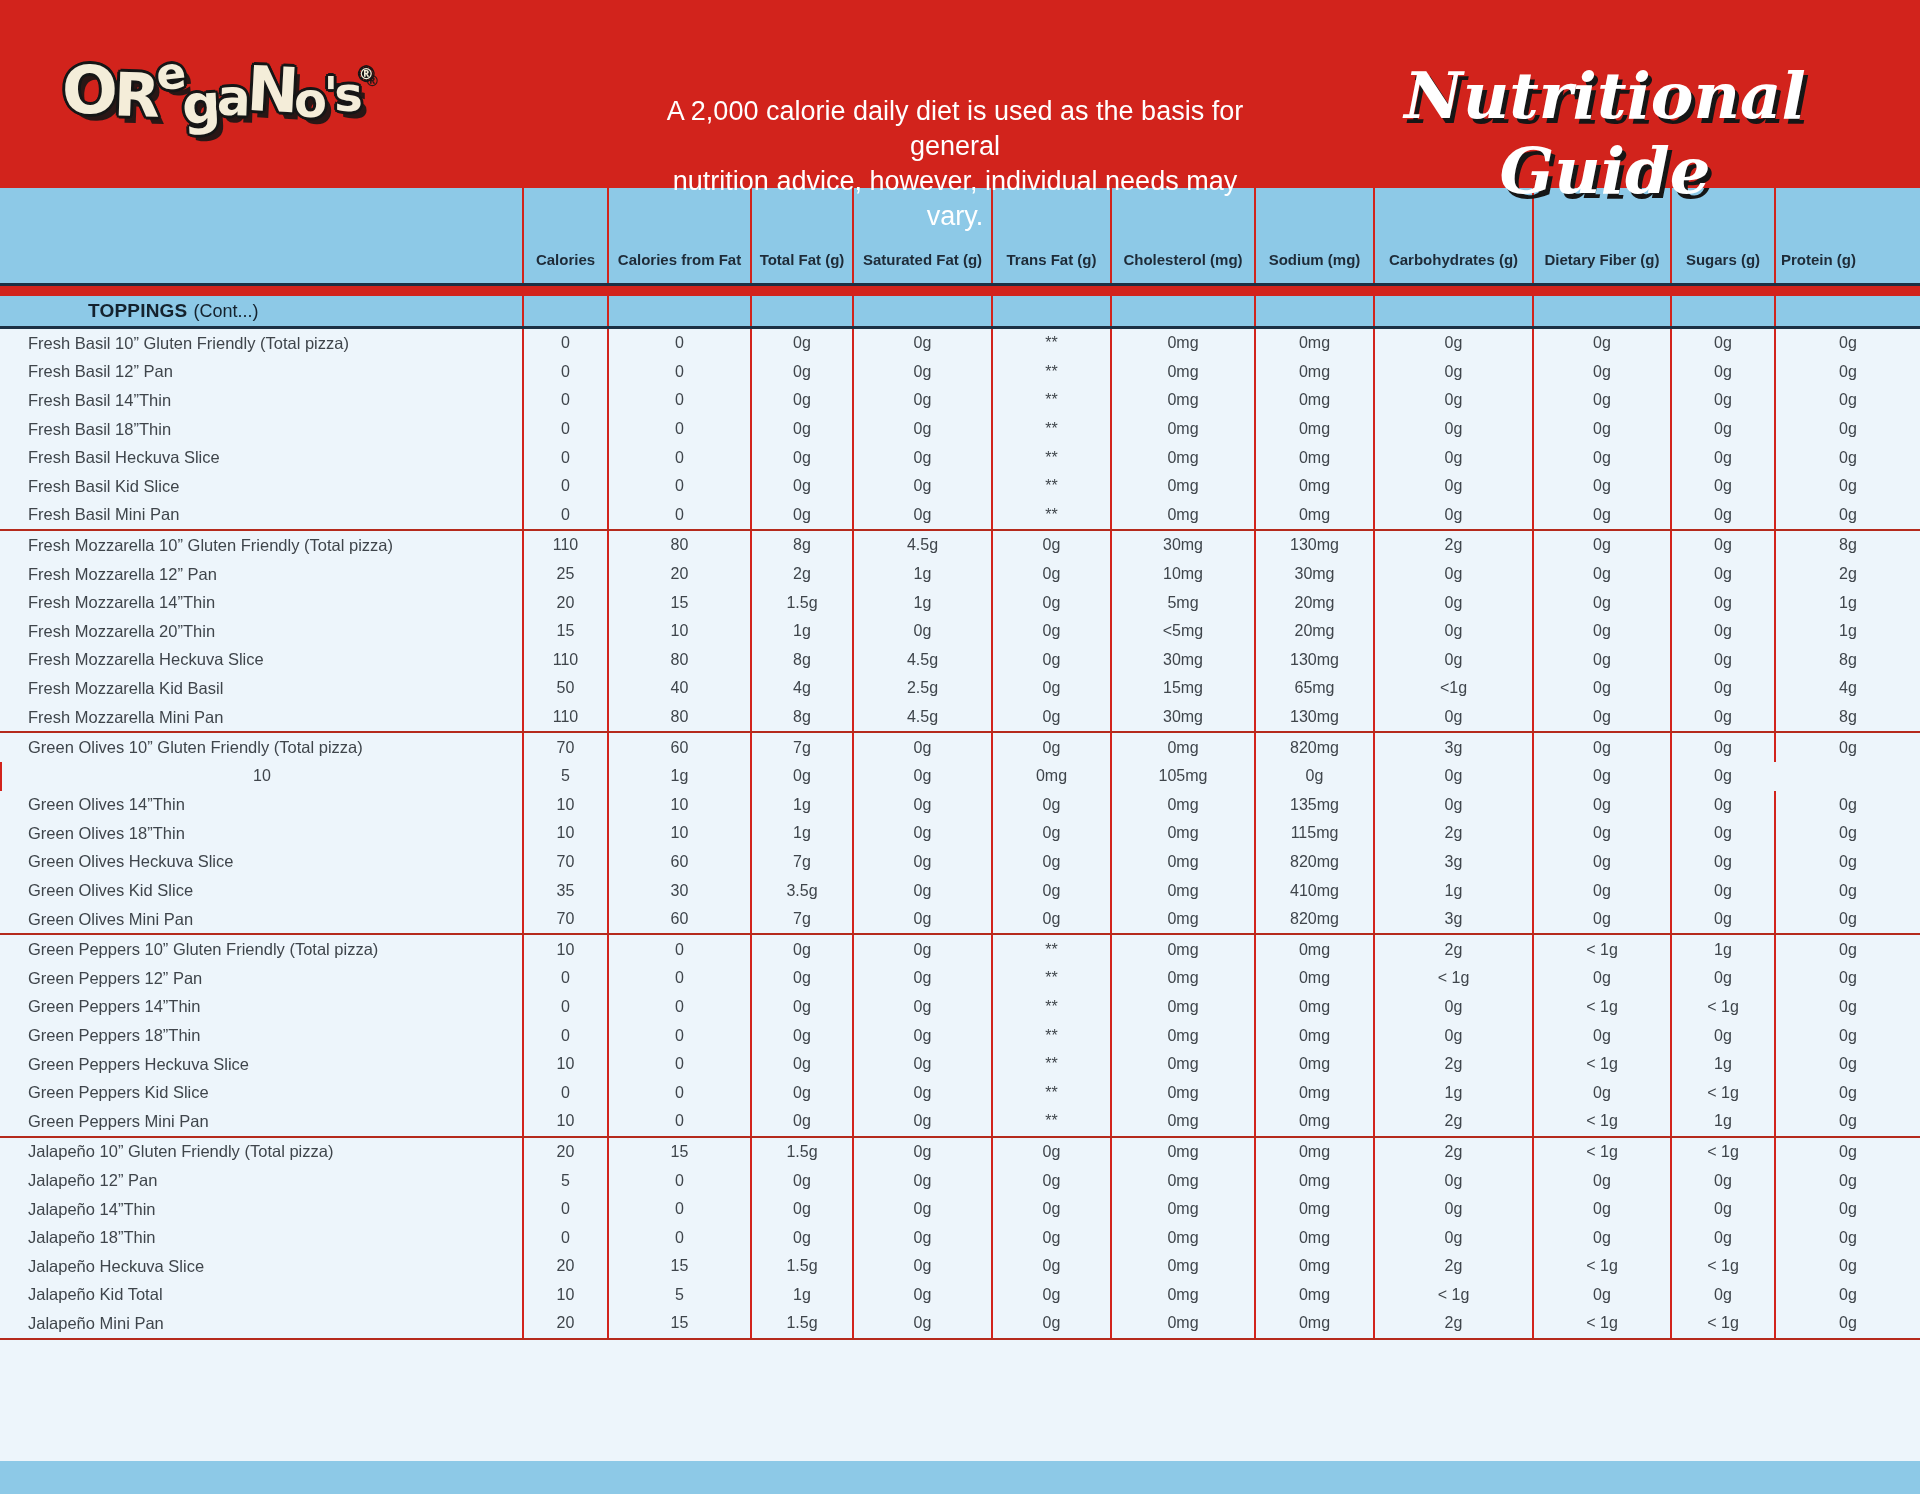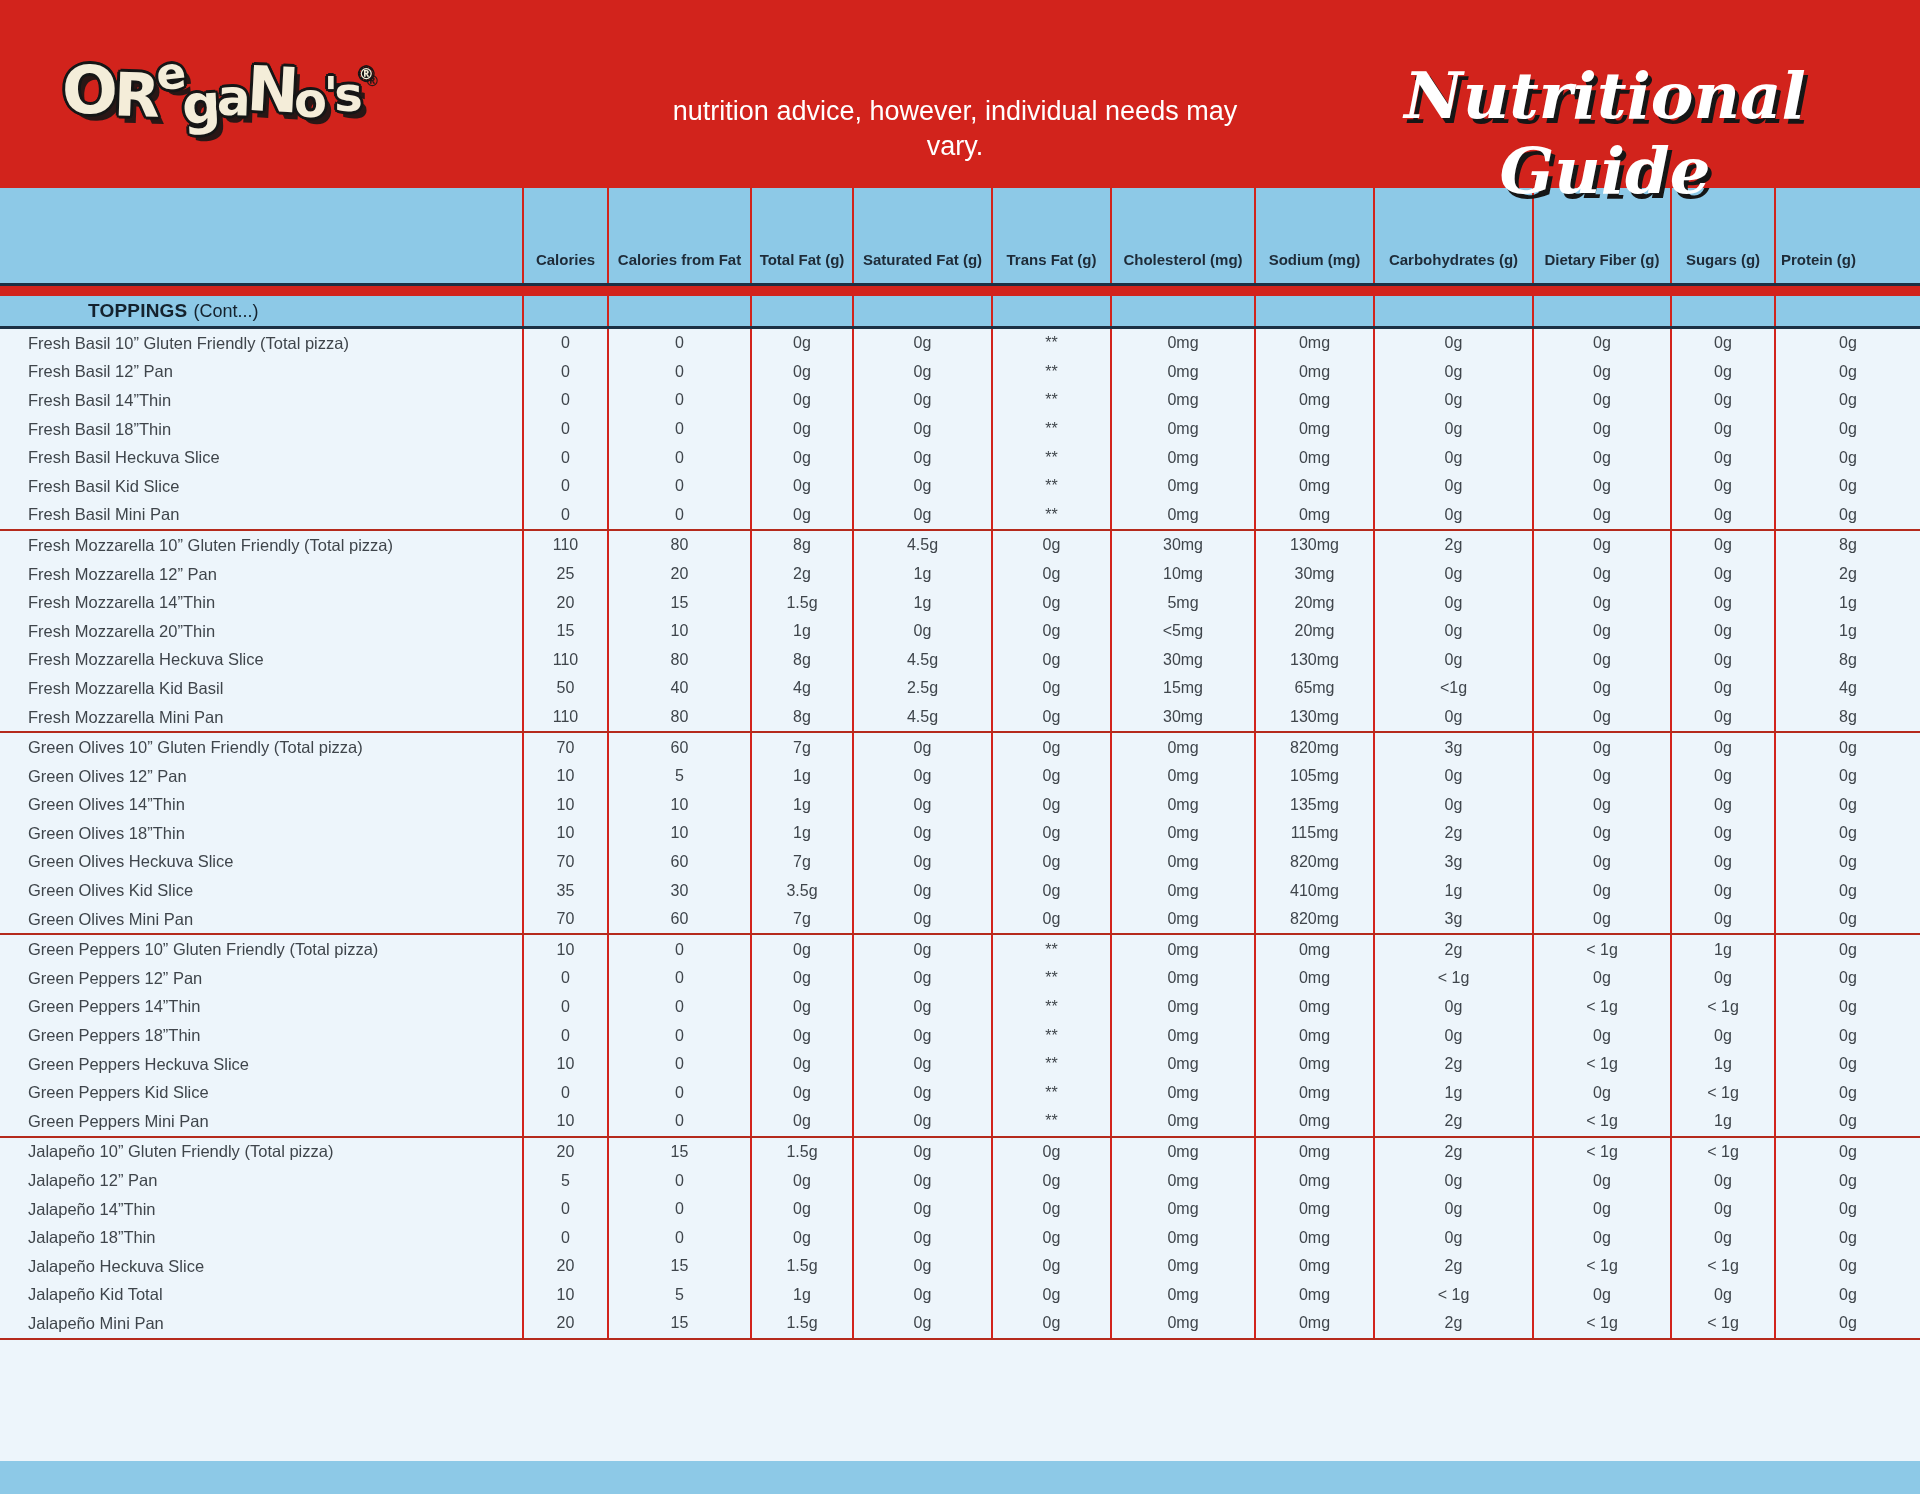--- a/index.html
+++ b/index.html
@@ -57,20 +57,21 @@
   .band-bottom{position:absolute;left:0;bottom:0;width:100%;height:33px;background:#8dc9e7;}
 </style>
 </head>
 <body>
 
 <div class="page">
 
   <div class="band-red">
     <div class="logo"><span class="l0">O</span><span class="l1">R</span><span class="l2">e</span><span class="l3">g</span><span class="l4">a</span><span class="l5">N</span><span class="l6">o</span><span class="l7">'s</span><span class="reg">®</span></div>
     <div class="disclaimer">
+      <div>A 2,000 calorie daily diet is used as the basis for general</div>
       <div>nutrition advice, however, individual needs may vary.</div>
     </div>
     <div class="guide-title">Nutritional Guide</div>
   </div>
 
   <div>
     <div class="grid head-band">
         <div class="hcell"></div>
         <div class="hcell vline">Calories</div>
         <div class="hcell vline">Calories from Fat</div>
@@ -315,21 +316,20 @@
             <div class="dcell vline">0g</div>
             <div class="dcell vline">0g</div>
             <div class="dcell vline">0mg</div>
             <div class="dcell vline">820mg</div>
             <div class="dcell vline">3g</div>
             <div class="dcell vline">0g</div>
             <div class="dcell vline">0g</div>
             <div class="dcell vline">0g</div>
           </div>
           <div class="grid drow">
-            <div class="dcell name">Green Olives 12” Pan</div>
             <div class="dcell vline">10</div>
             <div class="dcell vline">5</div>
             <div class="dcell vline">1g</div>
             <div class="dcell vline">0g</div>
             <div class="dcell vline">0g</div>
             <div class="dcell vline">0mg</div>
             <div class="dcell vline">105mg</div>
             <div class="dcell vline">0g</div>
             <div class="dcell vline">0g</div>
             <div class="dcell vline">0g</div>

